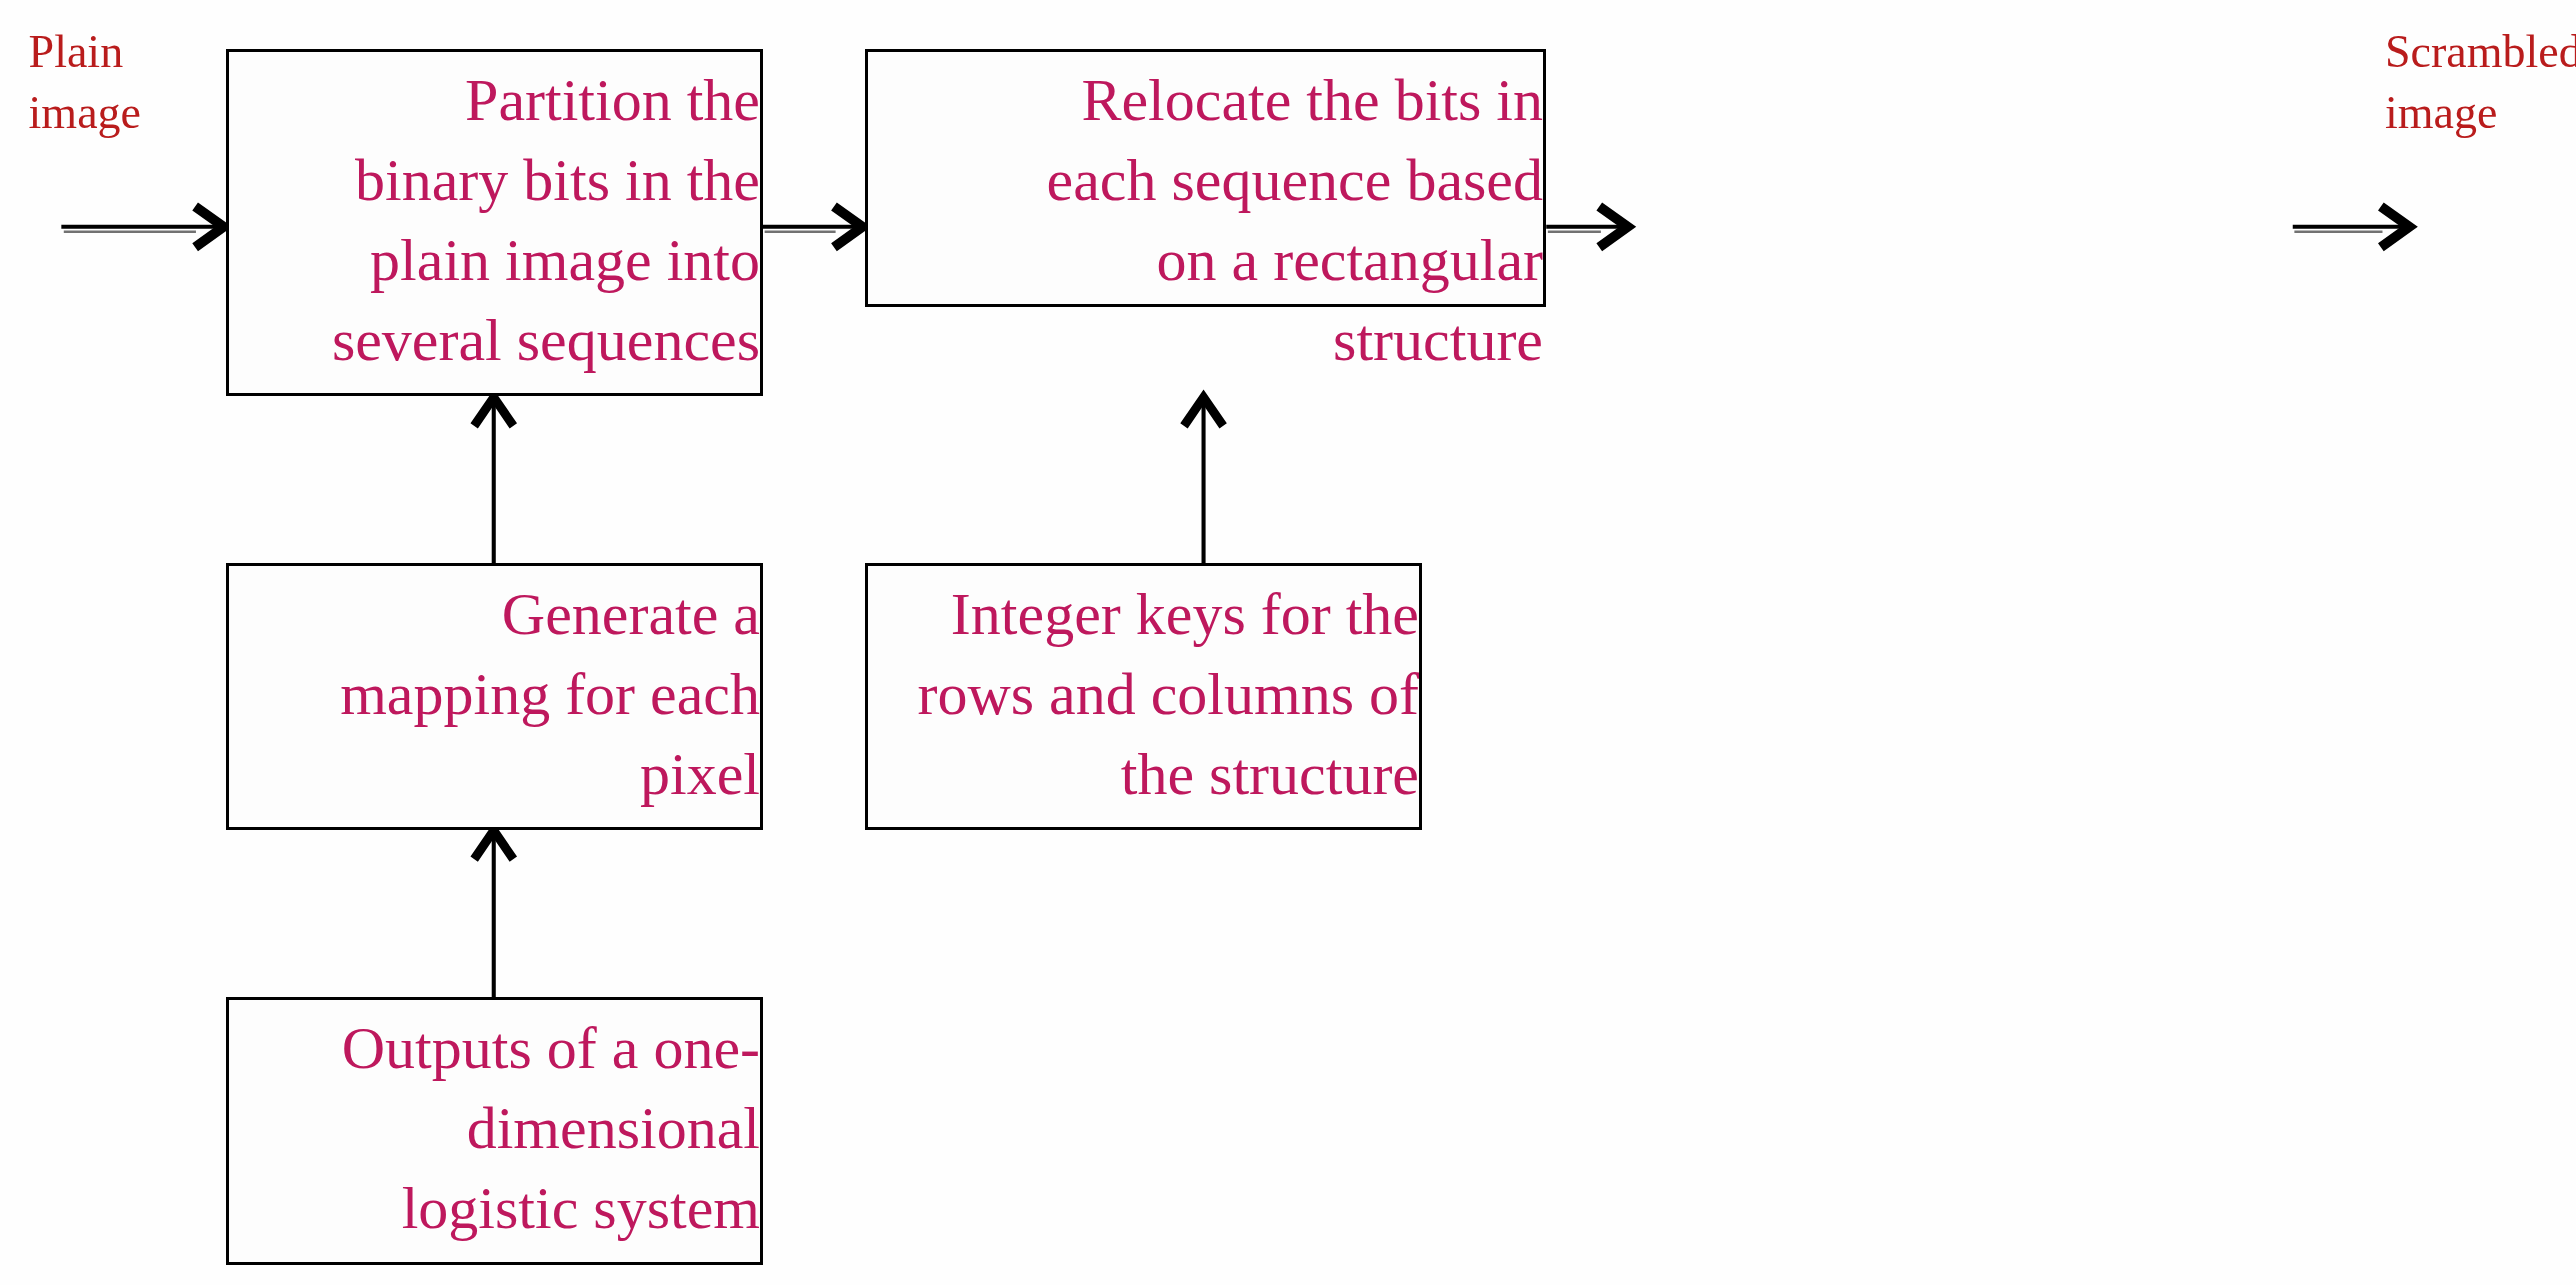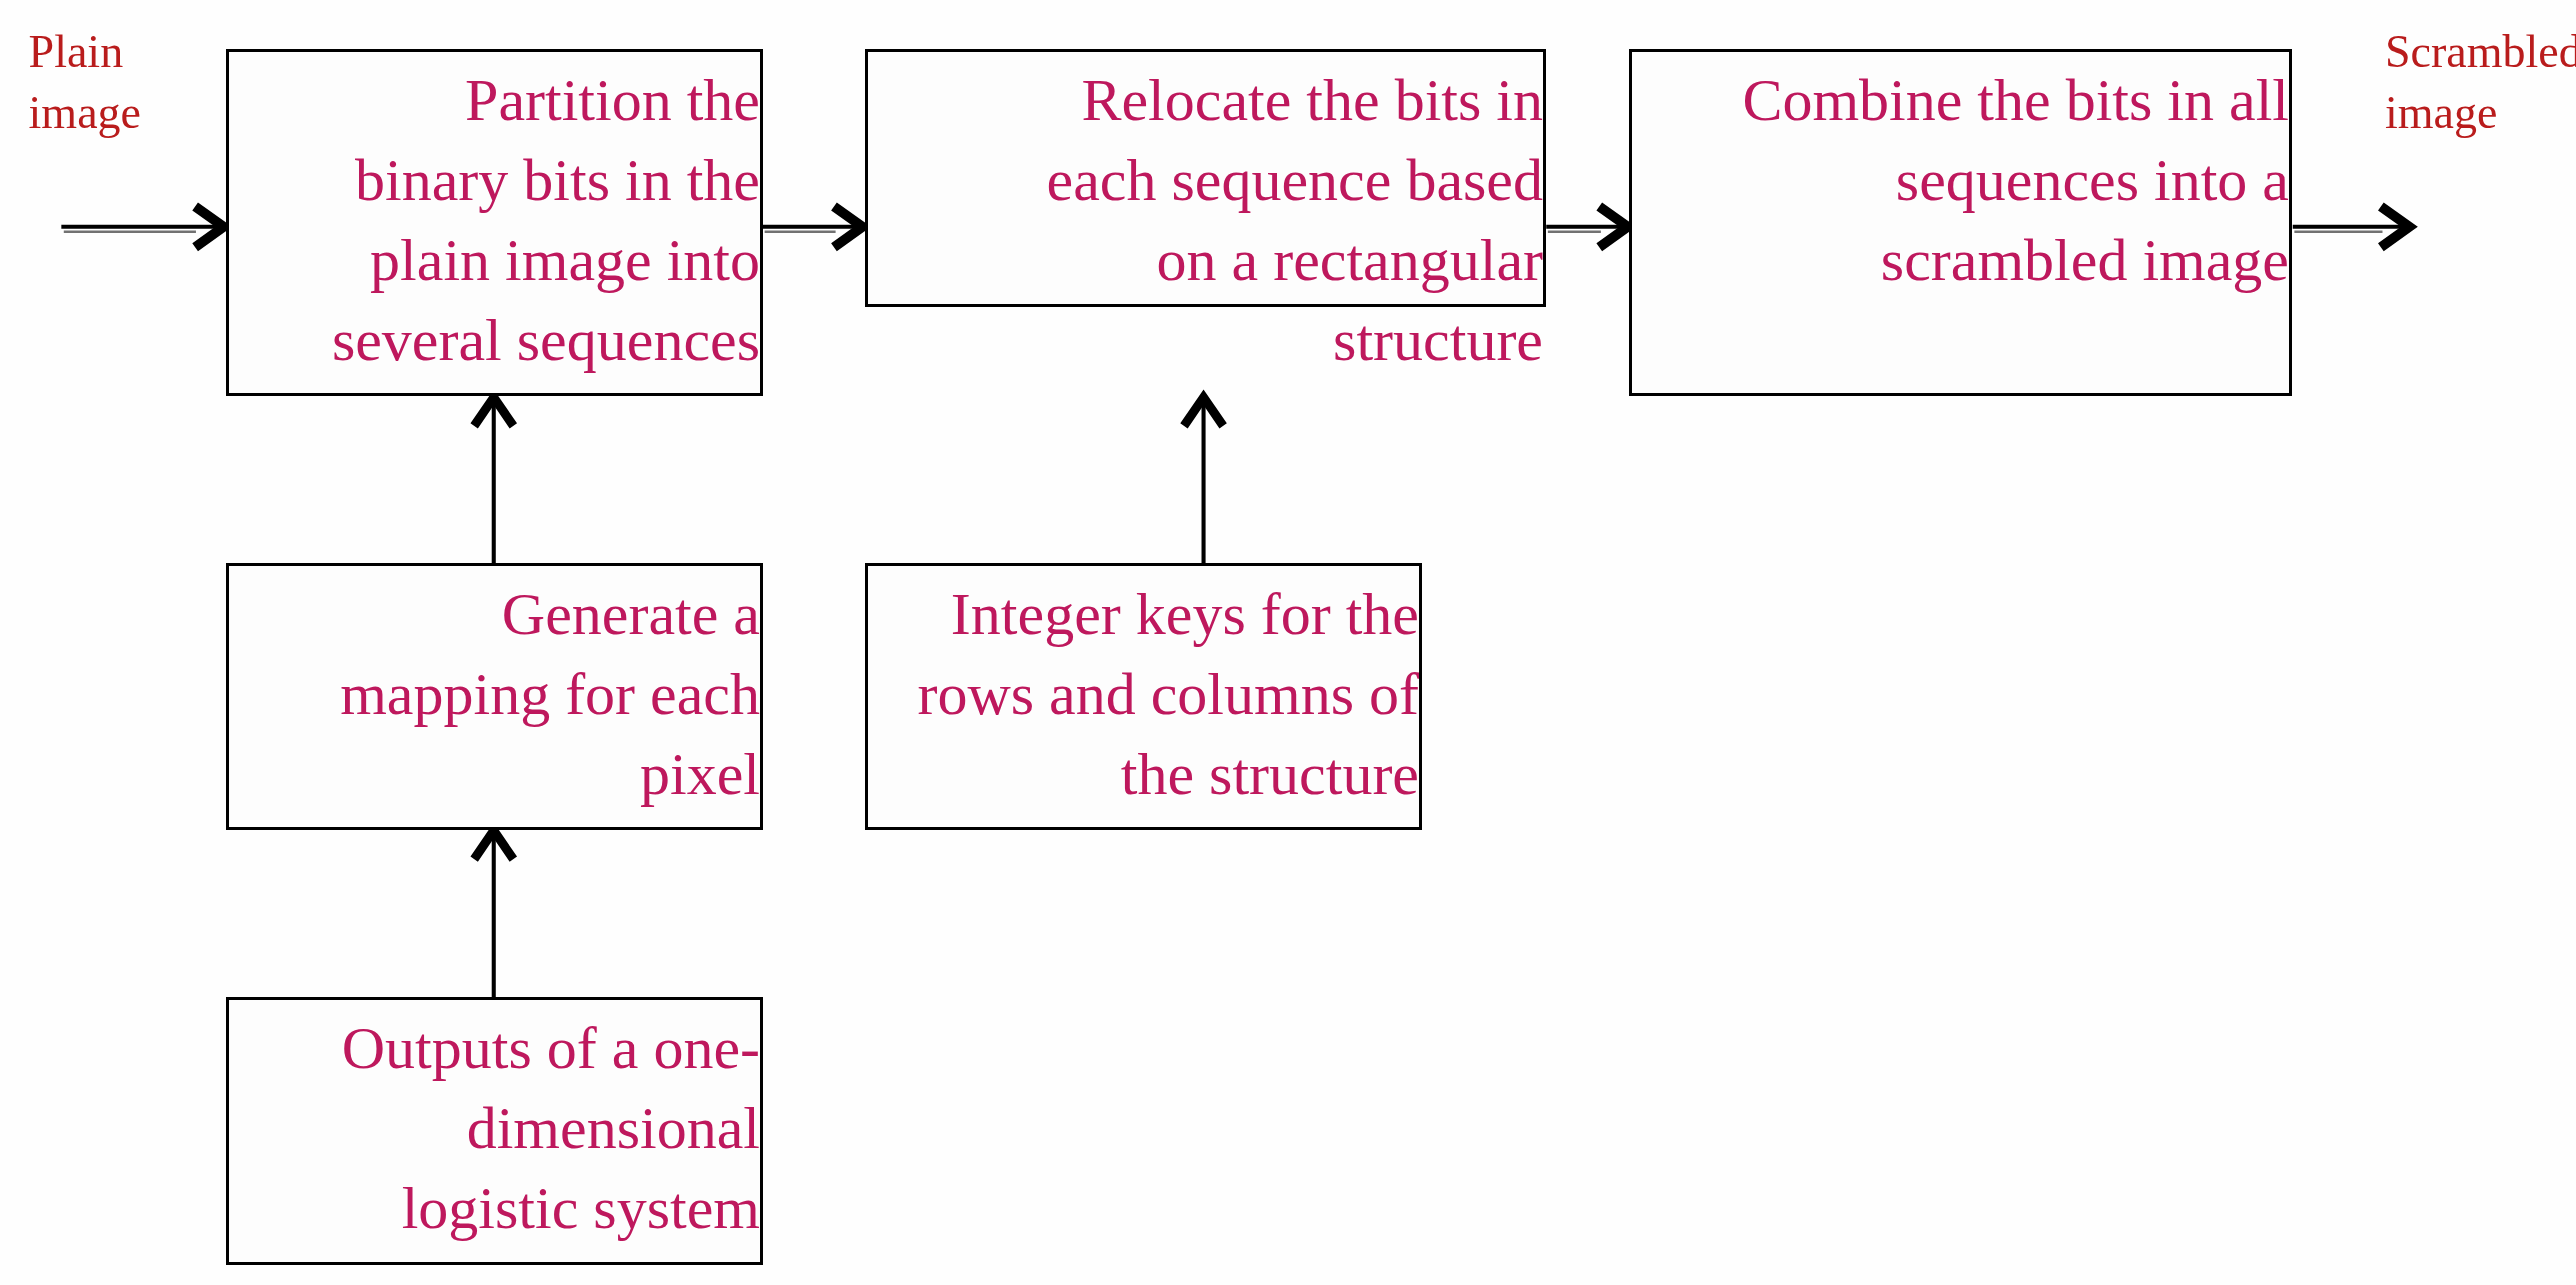--- a/index.html
+++ b/index.html
@@ -124,25 +124,20 @@
 several sequences</div>
   </div>
 
   <div class="step-box" id="box-relocate">
     <div class="box-text">Relocate the bits in
 each sequence based
 on a rectangular
 structure</div>
   </div>
 
-  <div class="step-box" id="box-combine">
-    <div class="box-text">Combine the bits in all
-sequences into a
-scrambled image</div>
-  </div>
 
   <div class="step-box" id="box-generate">
     <div class="box-text">Generate a
 mapping for each
 pixel</div>
   </div>
 
   <div class="step-box" id="box-keys">
     <div class="box-text">Integer keys for the
 rows and columns of

